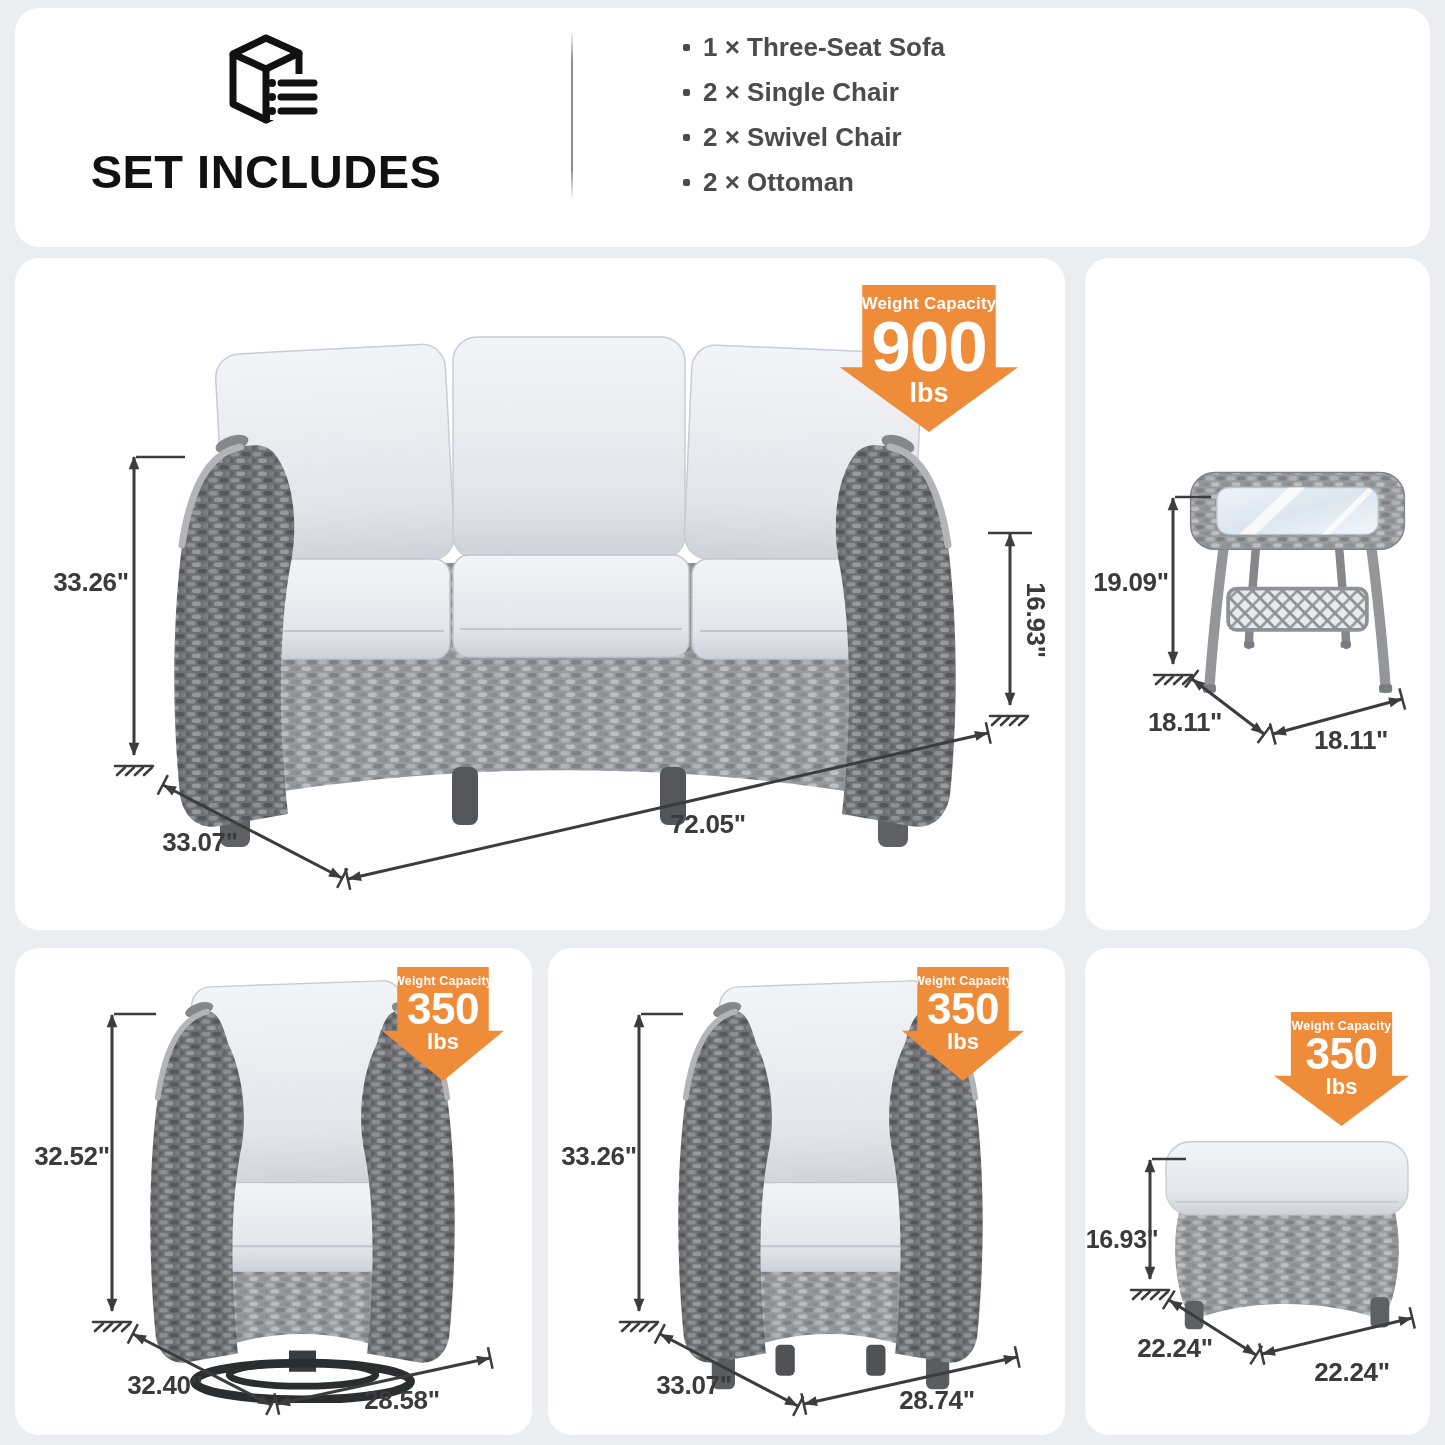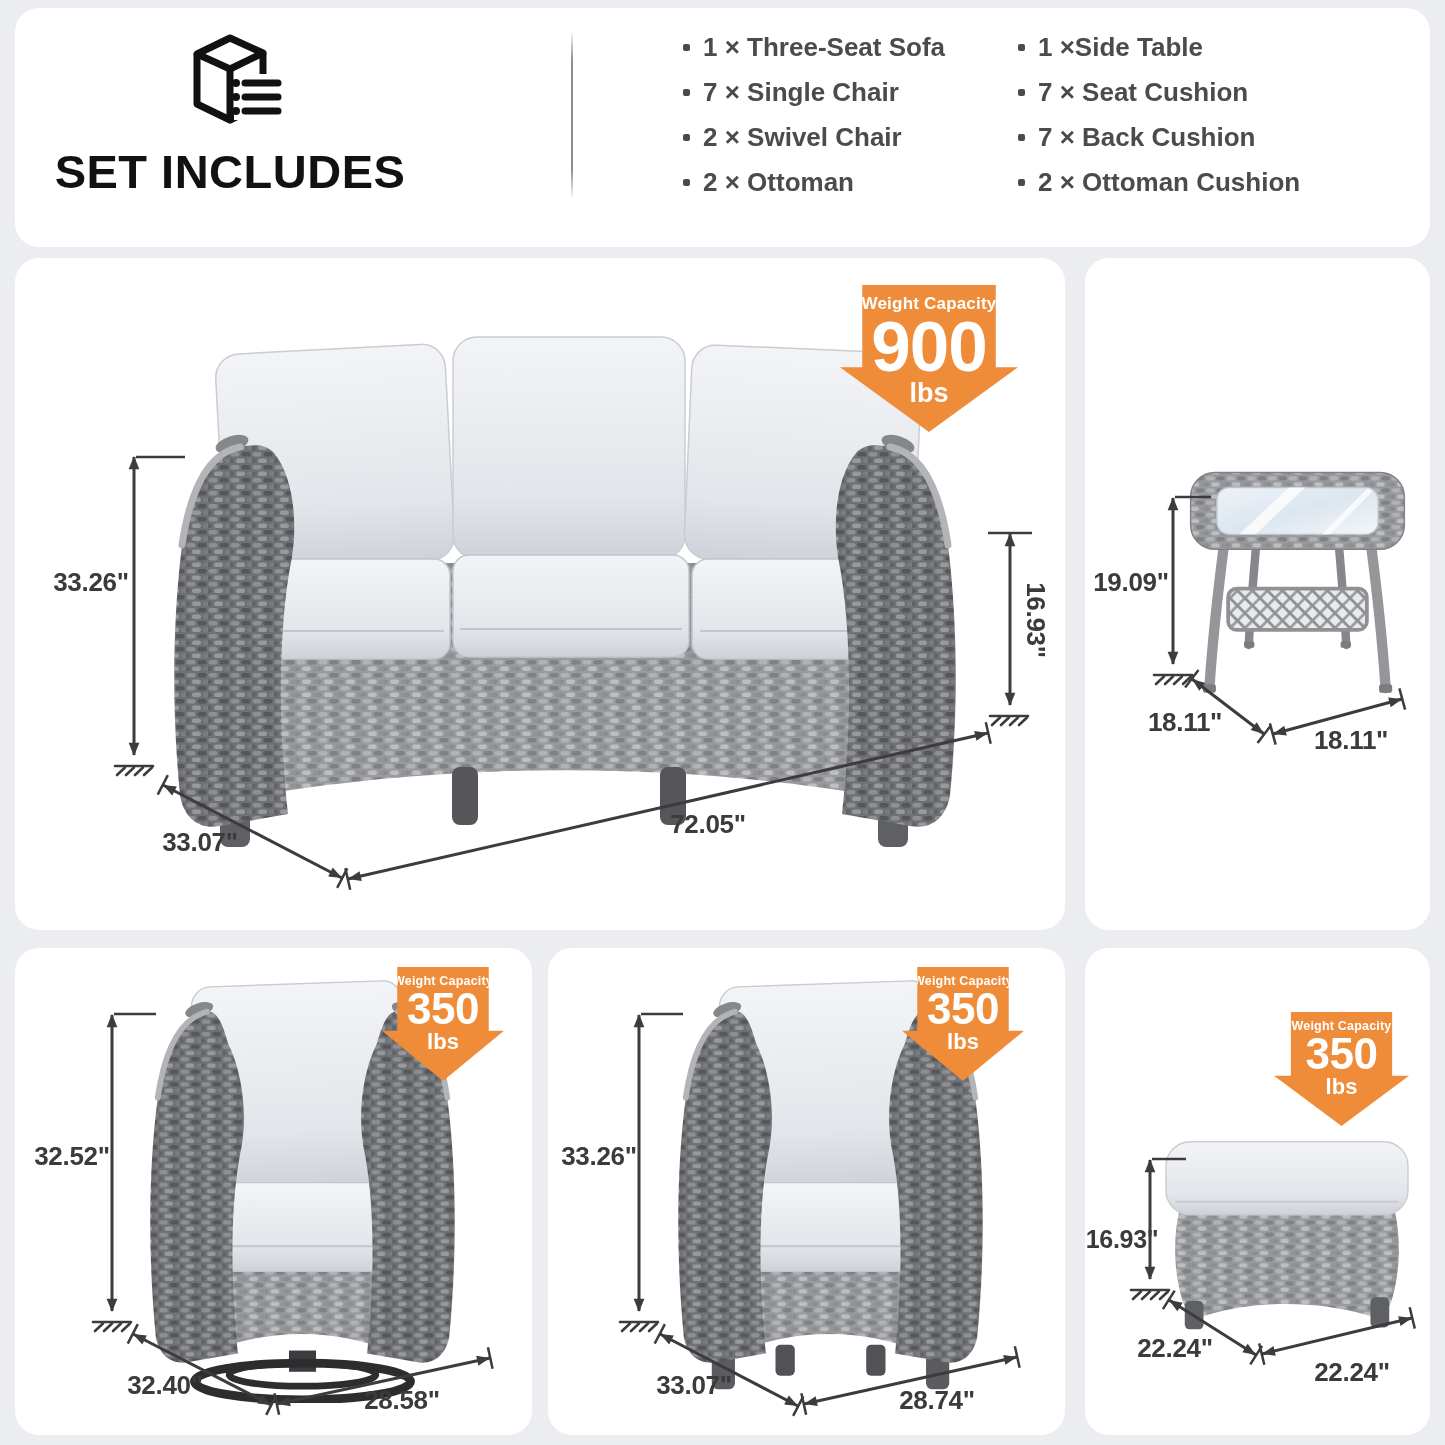--- a/index.html
+++ b/index.html
@@ -8,21 +8,21 @@
   .panel{position:absolute;background:#ffffff;border-radius:24px;overflow:hidden;}
   #p-top{left:15px;top:8px;width:1415px;height:239px;}
   #p-sofa{left:15px;top:258px;width:1050px;height:672px;}
   #p-table{left:1085px;top:258px;width:345px;height:672px;}
   #p-swivel{left:15px;top:948px;width:517px;height:487px;}
   #p-single{left:548px;top:948px;width:517px;height:487px;}
   #p-ottoman{left:1085px;top:948px;width:345px;height:487px;}
 
   
   .si-left{position:absolute;left:0;top:0;width:430px;height:100%;
-           display:flex;flex-direction:column;align-items:center;}
+           display:flex;flex-direction:column;align-items:center;padding-left:36px;}
   .si-icon{margin-top:18px;width:104px;height:104px;}
   .si-title{margin:14px 0 0 0;font-size:47px;font-weight:bold;letter-spacing:.5px;color:#111111;}
   .si-divider{position:absolute;left:556px;top:22px;width:2px;height:170px;
               background:linear-gradient(#ffffff,#8f8f93 18%,#8f8f93 82%,#ffffff);}
   .si-list{position:absolute;top:26px;display:flex;flex-direction:column;gap:18px;
            list-style:none;margin:0;padding:0;font-size:26px;line-height:27px;
            font-weight:bold;color:#4b4b4d;}
   .si-list li{display:flex;align-items:center;}
   .dot{width:7px;height:7px;border-radius:2px;background:#4b4b4d;margin-right:13px;flex:0 0 auto;}
   #col1{left:668px;}
@@ -132,47 +132,29 @@
       <h1 class="si-title">SET INCLUDES</h1>
     </div>
     <div class="si-divider"></div>
     <ul class="si-list" id="col1">
       <li>
           <span class="dot"></span>
           <span>1 × Three-Seat Sofa</span>
         </li>
       <li>
           <span class="dot"></span>
-          <span>7 × Single Chair</span>
+          <span>2 × Single Chair</span>
         </li>
       <li>
           <span class="dot"></span>
           <span>2 × Swivel Chair</span>
         </li>
       <li>
           <span class="dot"></span>
           <span>2 × Ottoman</span>
-        </li>
-    </ul>
-    <ul class="si-list" id="col2">
-      <li>
-          <span class="dot"></span>
-          <span>1 ×Side Table</span>
-        </li>
-      <li>
-          <span class="dot"></span>
-          <span>7 × Seat Cushion</span>
-        </li>
-      <li>
-          <span class="dot"></span>
-          <span>7 × Back Cushion</span>
-        </li>
-      <li>
-          <span class="dot"></span>
-          <span>2 × Ottoman Cushion</span>
         </li>
     </ul>
   </section>
 
   <section class="panel" id="p-sofa">
     <svg class="art" style="left:105px;top:37px;width:890px;height:580px" viewBox="0 0 890 580">
       <g stroke="#c9ccd3" stroke-width="1.5">
         <rect x="100" y="54" width="230" height="216" rx="24" fill="url(#cus)" transform="rotate(-3 215 162)"></rect>
         <rect x="333" y="42" width="232" height="222" rx="24" fill="url(#cus)"></rect>
         <rect x="568" y="54" width="230" height="214" rx="24" fill="url(#cus)" transform="rotate(2.5 683 161)"></rect>

